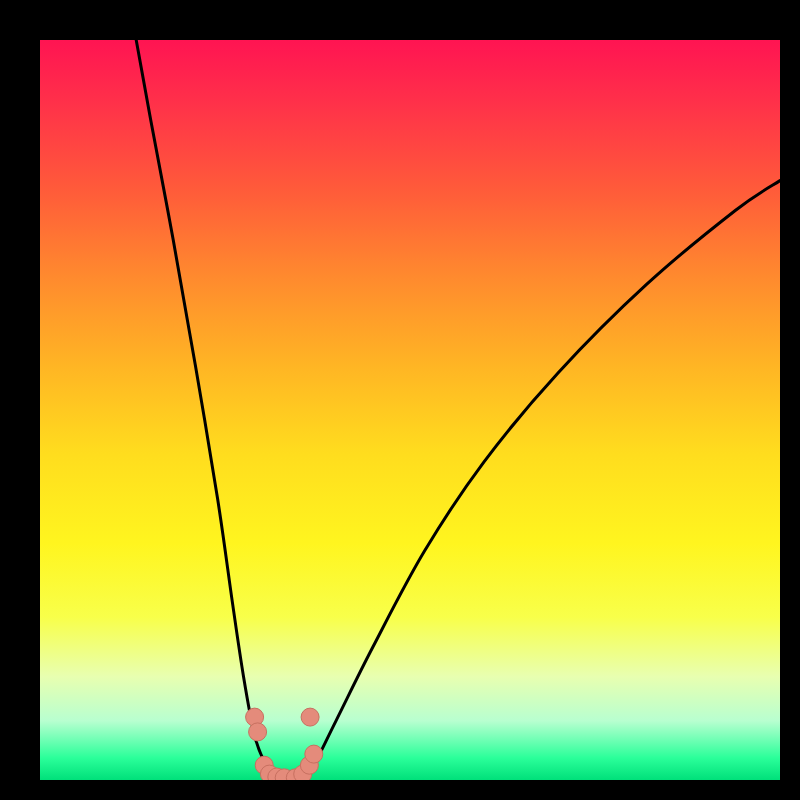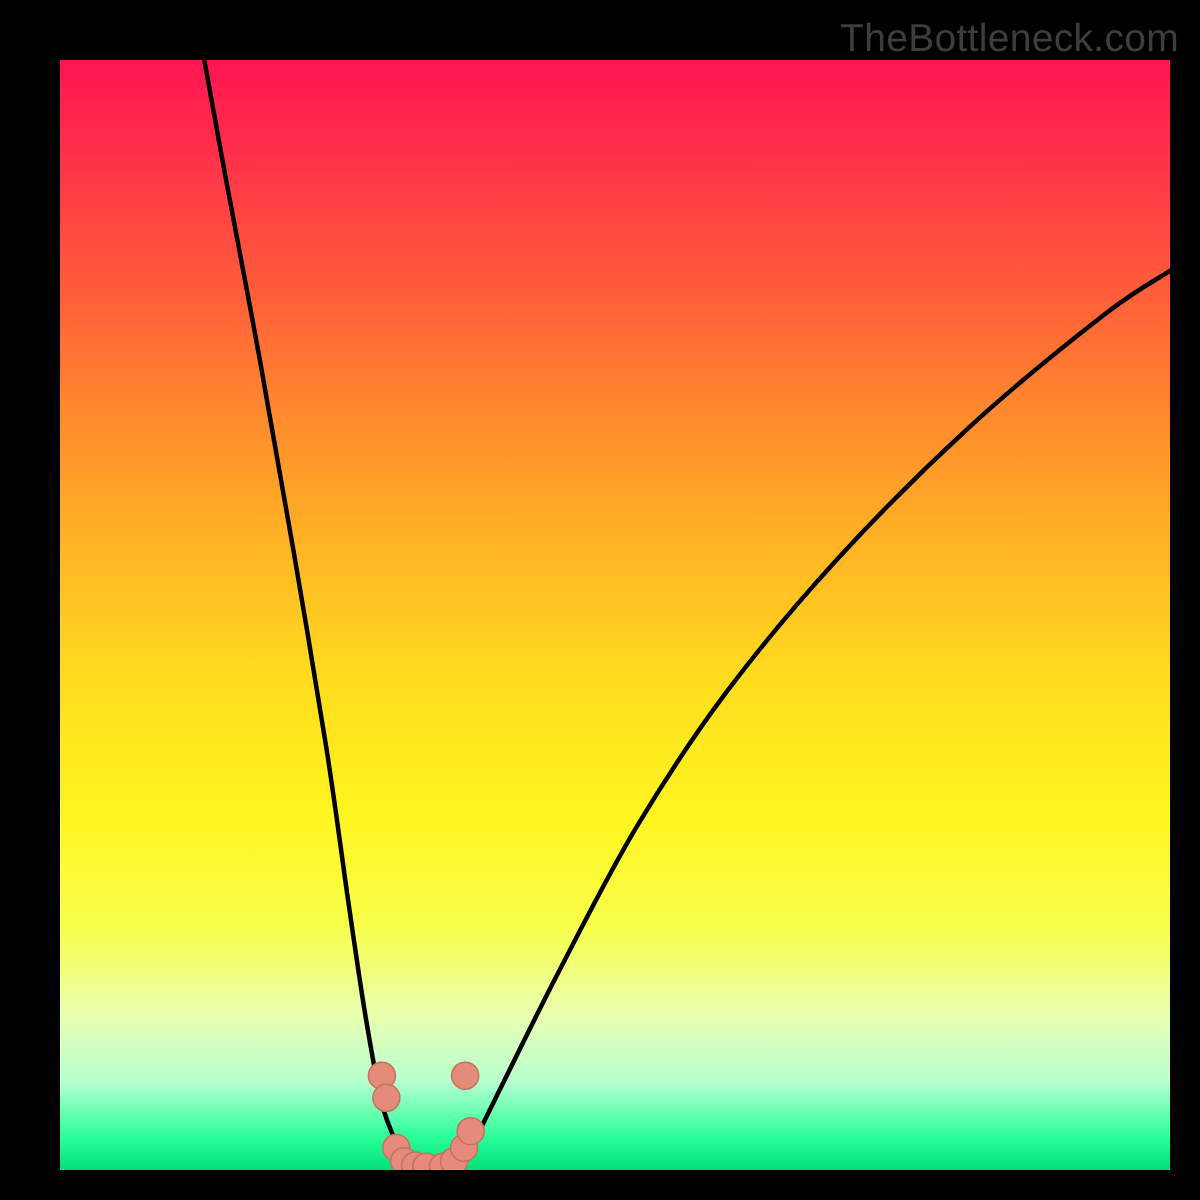--- a/index.html
+++ b/index.html
@@ -86,15 +86,14 @@
           <circle cx="244.2" cy="737.8" r="9" fill="#e48b7b" stroke="#c77060" stroke-width="1"></circle>
           <circle cx="255.3" cy="737.8" r="9" fill="#e48b7b" stroke="#c77060" stroke-width="1"></circle>
           <circle cx="262.7" cy="734.1" r="9" fill="#e48b7b" stroke="#c77060" stroke-width="1"></circle>
           <circle cx="269.4" cy="725.2" r="9" fill="#e48b7b" stroke="#c77060" stroke-width="1"></circle>
           <circle cx="273.8" cy="714.1" r="9" fill="#e48b7b" stroke="#c77060" stroke-width="1"></circle>
           <circle cx="270.1" cy="677.1" r="9" fill="#e48b7b" stroke="#c77060" stroke-width="1"></circle>
         </g>
     </svg>
   </div>
 
-  <div class="watermark">TheBottleneck.com</div>
 
 </div>
 
 </body></html>

